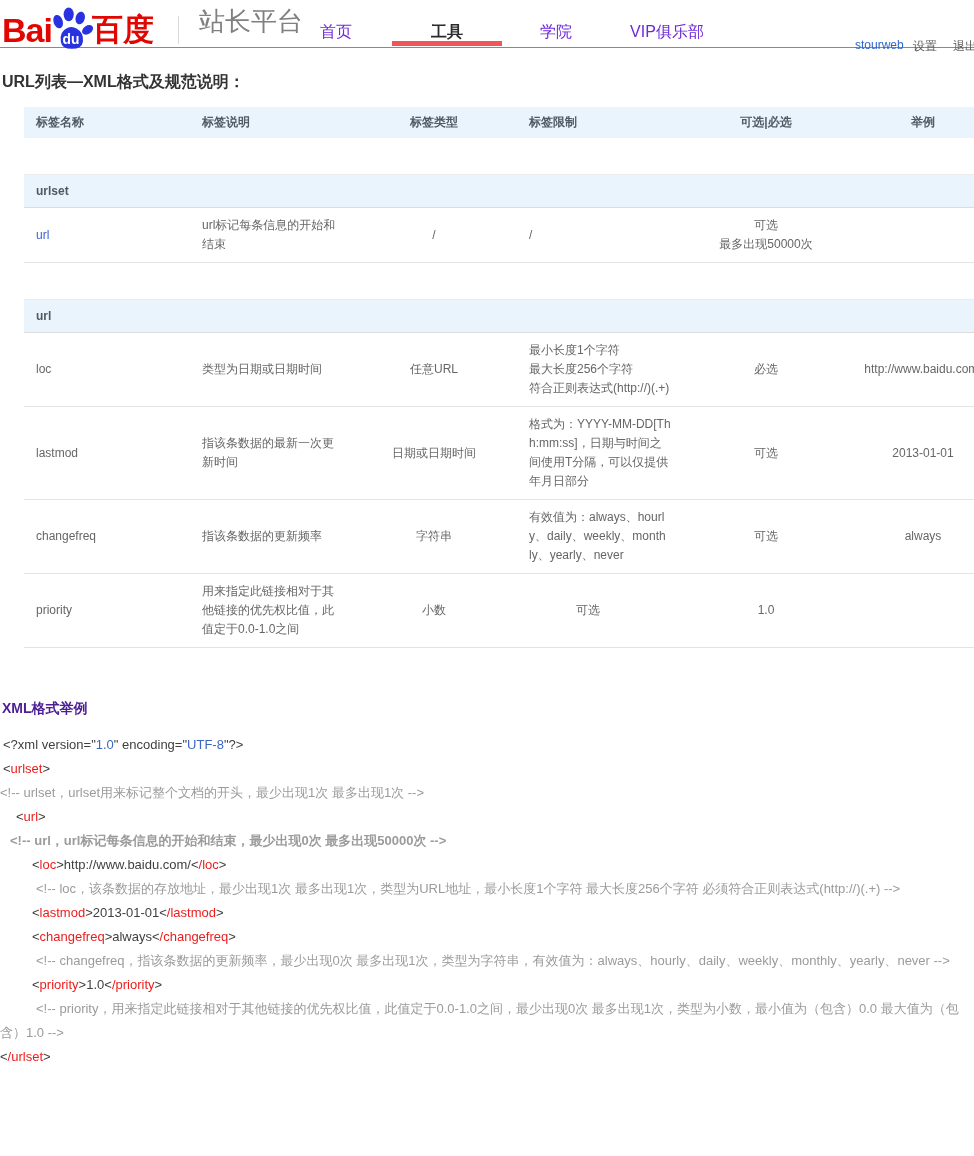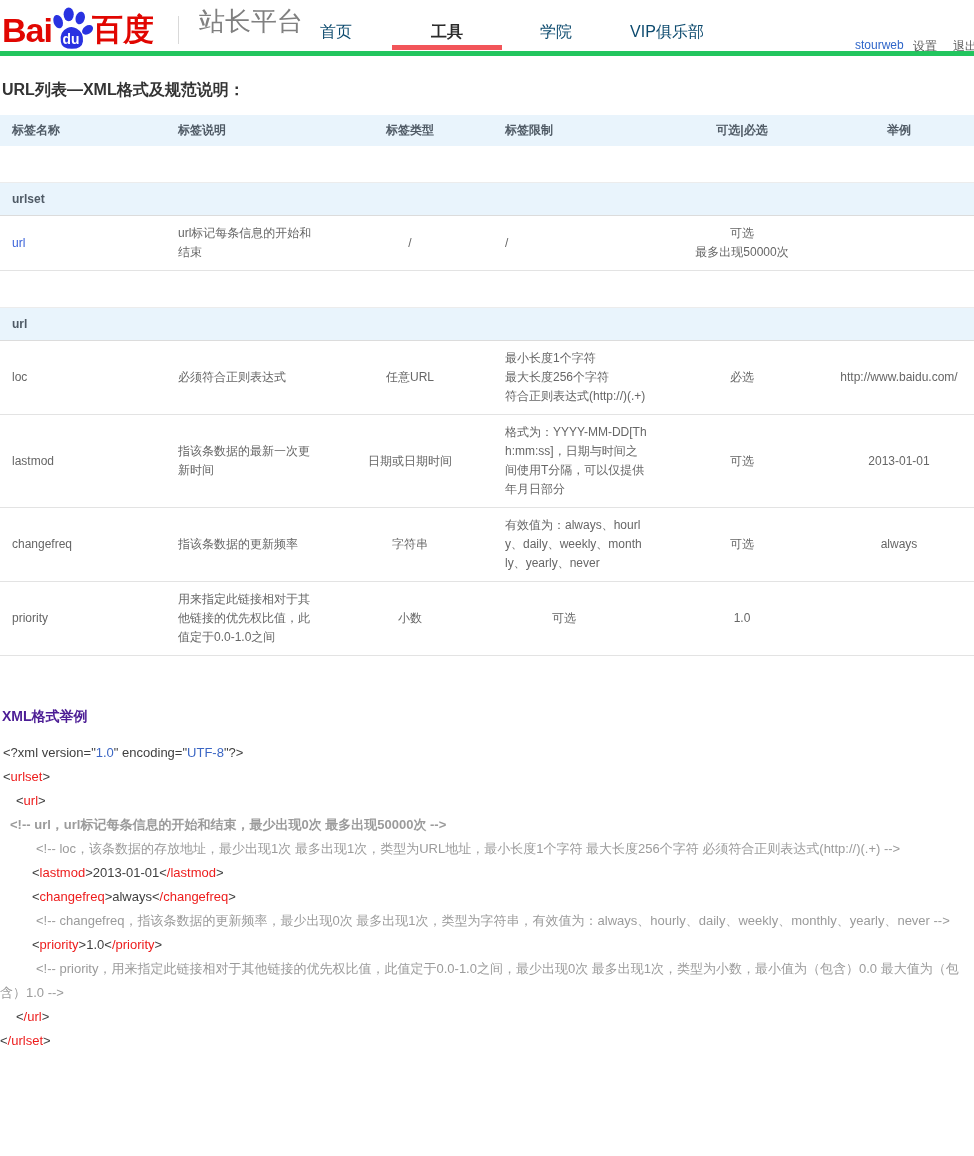--- a/index.html
+++ b/index.html
@@ -1,40 +1,40 @@
 <!DOCTYPE html>
 <html><head>
 <meta charset="utf-8">
 <style>
   * { margin:0; padding:0; box-sizing:border-box; }
   html,body { width:974px; overflow-x:hidden; background:#fff;
     font-family:"Liberation Sans","DejaVu Sans",sans-serif; }
   body { height:1156px; position:relative; }
 
   
-  .header { position:relative; height:56px; border-bottom:5px solid #22c55e; }
+  .header { position:relative; height:48px; border-bottom:1px solid #22c55e; }
   .logo { position:absolute; left:2px; top:6px; display:flex; align-items:flex-end; }
   .logo-bai { font-size:34px; font-weight:bold; color:#e10601; letter-spacing:-1px; line-height:40px; }
   .logo-paw { width:46px; height:46px; margin:0 -2px -2px -4px; position:relative; }
   .logo-cn { font-size:31px; font-weight:bold; color:#e10601; line-height:40px; }
   .logo-divider { position:absolute; left:178px; top:16px; width:1px; height:28px; background:#d9d9d9; }
   .brand { position:absolute; left:199px; top:4px; font-size:26px; color:#808080; }
-  .nav-item { position:absolute; top:22px; transform:translateX(-50%); font-size:16px; color:#0c4a6e; cursor:pointer; white-space:nowrap; }
+  .nav-item { position:absolute; top:22px; transform:translateX(-50%); font-size:16px; color:#6d28d9; cursor:pointer; white-space:nowrap; }
   .nav-item.active { color:#2b2b2b; font-weight:bold; }
   .nav-underline { position:absolute; left:392px; bottom:1px; width:110px; height:5px; background:#f25559; }
   .user-link { position:absolute; top:38px; font-size:12px; white-space:nowrap; cursor:pointer; }
   .u-name { left:855px; color:#2f66c9; }
   .u-set { left:913px; color:#5a5a5a; }
   .u-out { left:953px; color:#5a5a5a; }
 
   
   .page-title { margin:24px 0 14px 2px; font-size:16px; font-weight:bold; color:#333; }
 
   
-  .spec-table { width:974px; }
+  .spec-table { width:974px;padding-left:24px; }
   .t-row { display:grid; grid-template-columns:166px 186px 116px 192px 164px 150px; align-items:center; }
   .t-head { background:#e9f4fc; height:31px; font-weight:bold; color:#4f5a65; font-size:12px; }
   .t-gap { height:36px; background:#fff; }
   .t-section { background:#e9f4fc; height:34px; display:flex; align-items:center;
     padding-left:12px; font-weight:bold; font-size:12px; color:#4f5a65;
     border-top:1px solid #ececec; border-bottom:1px solid #dcdcdc; }
   .t-data { font-size:12px; color:#666; border-bottom:1px solid #e3e3e3; padding:8px 0; }
   .cell { line-height:19px; white-space:pre-line; }
   .c-left { padding-left:12px; text-align:left; }
   .c-limit { padding-left:37px; text-align:left; }
@@ -103,21 +103,21 @@
       <div class="cell c-center">/</div>
       <div class="cell c-limit">/</div>
       <div class="cell c-center">可选
 最多出现50000次</div>
       <div class="cell c-center"></div>
     </div>
     <div class="t-gap"></div>
     <div class="t-section">url</div>
     <div class="t-row t-data">
       <div class="cell c-left"><div class="" style="display: inline;">loc</div></div>
-      <div class="cell c-left">必须符合正则表达式</div>
+      <div class="cell c-left">类型为日期或日期时间</div>
       <div class="cell c-center">任意URL</div>
       <div class="cell c-limit">最小长度1个字符
 最大长度256个字符
 符合正则表达式(http://)(.+)</div>
       <div class="cell c-center">必选</div>
       <div class="cell c-center">http://www.baidu.com/</div>
     </div>
     <div class="t-row t-data">
       <div class="cell c-left"><div class="" style="display: inline;">lastmod</div></div>
       <div class="cell c-left">指该条数据的最新一次更
@@ -148,23 +148,24 @@
       <div class="cell c-center">小数</div>
       <div class="cell c-center">可选</div>
       <div class="cell c-center">1.0</div>
     </div>
   </div>
 
 <div class="xml-title">XML格式举例</div>
 <div id="xml-code">
     <p class="code-line" style="text-indent: 3px;"><span class="cp">&lt;?xml version="</span><span class="cb">1.0</span><span class="cp">" encoding="</span><span class="cb">UTF-8</span><span class="cp">"?&gt;</span></p>
     <p class="code-line" style="text-indent: 3px;"><span class="cp">&lt;</span><span class="cr">urlset</span><span class="cp">&gt;</span></p>
+    <p class="code-line" style="text-indent: 0px;"><span class="cg">&lt;!-- urlset，urlset用来标记整个文档的开头，最少出现1次 最多出现1次 --&gt;</span></p>
     <p class="code-line" style="text-indent: 16px;"><span class="cp">&lt;</span><span class="cr">url</span><span class="cp">&gt;</span></p>
     <p class="code-line" style="text-indent: 10px; font-weight: bold;"><span class="cg">&lt;!-- url，url标记每条信息的开始和结束，最少出现0次 最多出现50000次 --&gt;</span></p>
+    <p class="code-line" style="text-indent: 32px;"><span class="cp">&lt;</span><span class="cr">loc</span><span class="cp">&gt;http://www.baidu.com/&lt;</span><span class="cr">/loc</span><span class="cp">&gt;</span></p>
     <p class="code-line" style="text-indent: 36px;"><span class="cg">&lt;!-- loc，该条数据的存放地址，最少出现1次 最多出现1次，类型为URL地址，最小长度1个字符 最大长度256个字符 必须符合正则表达式(http://)(.+) --&gt;</span></p>
     <p class="code-line" style="text-indent: 32px;"><span class="cp">&lt;</span><span class="cr">lastmod</span><span class="cp">&gt;2013-01-01&lt;</span><span class="cr">/lastmod</span><span class="cp">&gt;</span></p>
     <p class="code-line" style="text-indent: 32px;"><span class="cp">&lt;</span><span class="cr">changefreq</span><span class="cp">&gt;always&lt;</span><span class="cr">/changefreq</span><span class="cp">&gt;</span></p>
     <p class="code-line" style="text-indent: 36px;"><span class="cg">&lt;!-- changefreq，指该条数据的更新频率，最少出现0次 最多出现1次，类型为字符串，有效值为：always、hourly、daily、weekly、monthly、yearly、never --&gt;</span></p>
     <p class="code-line" style="text-indent: 32px;"><span class="cp">&lt;</span><span class="cr">priority</span><span class="cp">&gt;1.0&lt;</span><span class="cr">/priority</span><span class="cp">&gt;</span></p>
     <p class="code-line" style="text-indent: 36px;"><span class="cg">&lt;!-- priority，用来指定此链接相对于其他链接的优先权比值，此值定于0.0-1.0之间，最少出现0次 最多出现1次，类型为小数，最小值为（包含）0.0 最大值为（包含）1.0 --&gt;</span></p>
-    <p class="code-line" style="text-indent: 16px;"><span class="cp">&lt;</span><span class="cr">/url</span><span class="cp">&gt;</span></p>
     <p class="code-line" style="text-indent: 0px;"><span class="cp">&lt;</span><span class="cr">/urlset</span><span class="cp">&gt;</span></p>
   </div>
 
 </body></html>

